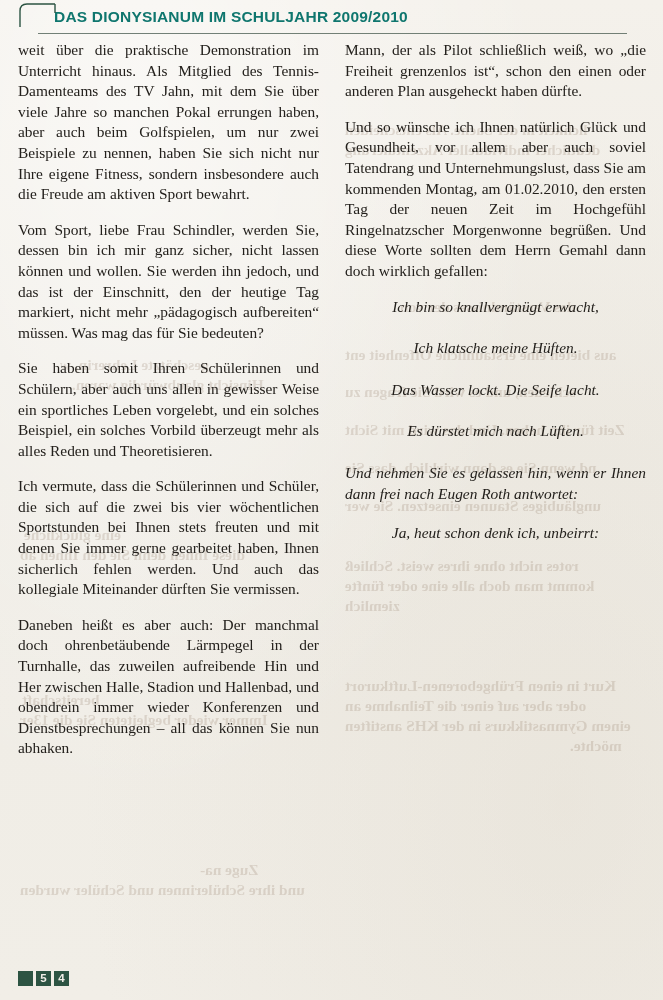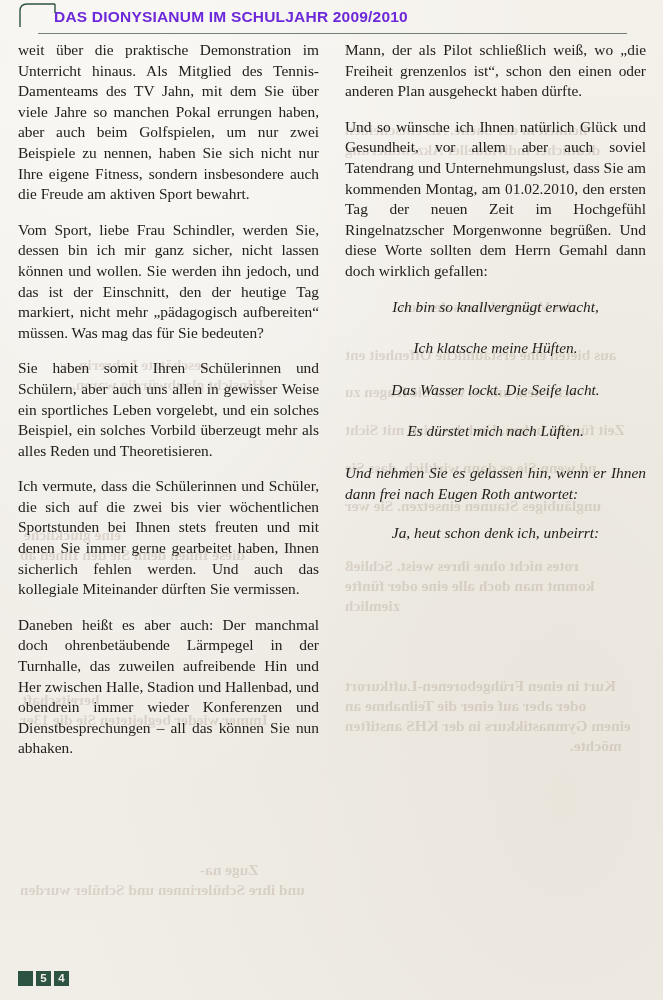--- a/index.html
+++ b/index.html
@@ -49,21 +49,21 @@
     height: 26px;
     flex: none;
     margin-top: 2px;
   }
   .header-mark svg { display: block; }
   .header-title {
     font-family: "Liberation Sans", "DejaVu Sans", sans-serif;
     font-weight: bold;
     font-size: 15.5px;
     letter-spacing: 0.2px;
-    color: #6d28d9;
+    color: #0f766e;
     line-height: 1;
     margin-top: 9px;
     margin-left: -4px;
     white-space: nowrap;
   }
   .header-rule {
     position: absolute;
     left: 20px;
     right: 18px;
     top: 33px;

